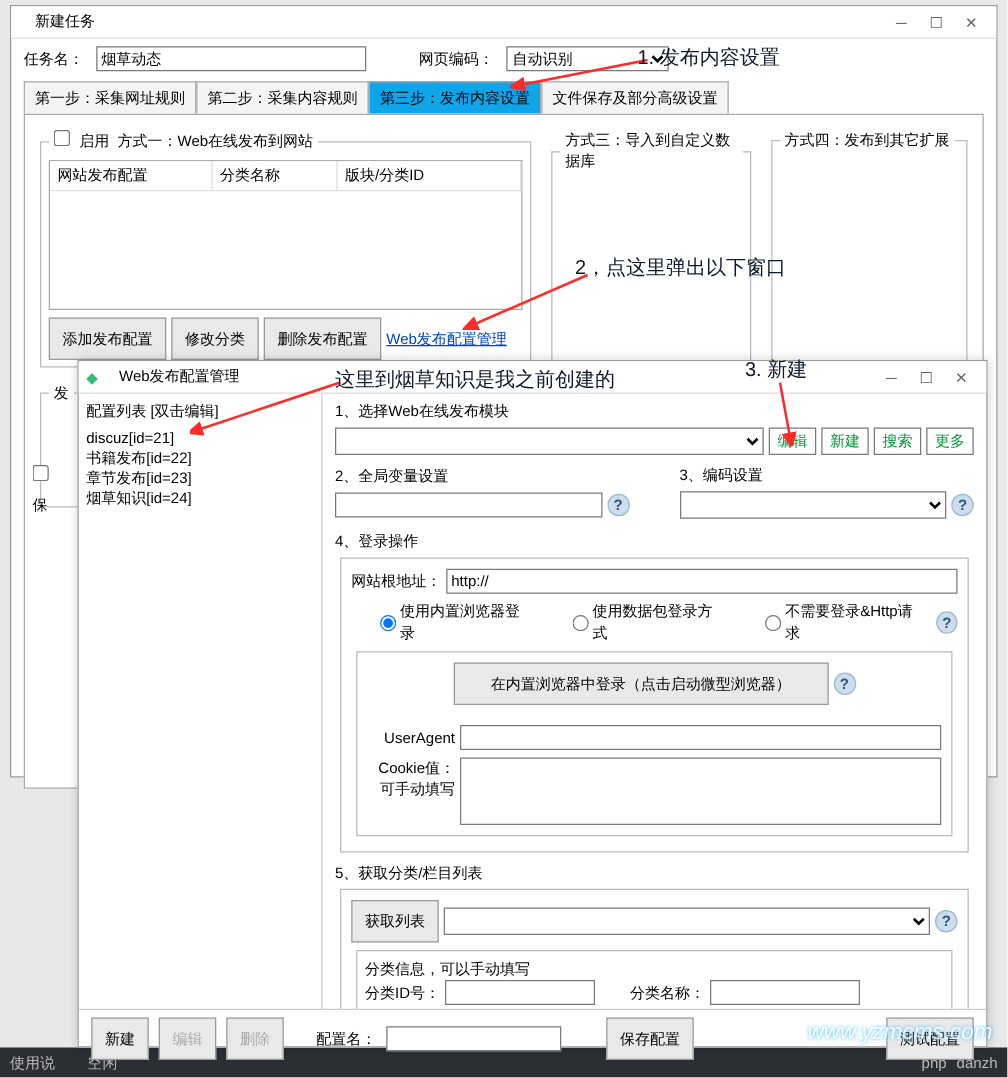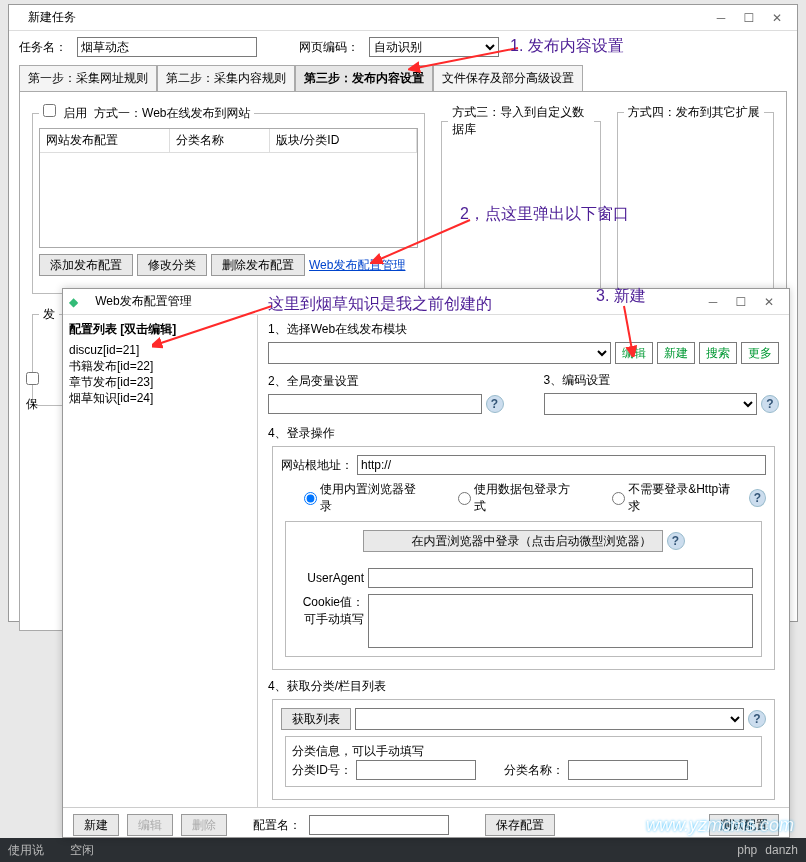--- a/index.html
+++ b/index.html
@@ -8,40 +8,40 @@
 .titlebar { height: 26px; background: #fff; display: flex; align-items: center; padding: 0 6px; border-bottom: 1px solid #ddd; }
 .titlebar .title { flex: 1; margin-left: 13px; }
 .titlebar .wbtn { width: 28px; text-align: center; color: #666; cursor: default; }
 .main-win { left: 8px; top: 4px; width: 790px; height: 618px; }
 .label { display: inline-block; margin-right: 4px; }
 .input-text { border: 1px solid #7a7a7a; height: 20px; padding: 0 3px; background: #fff; }
 select { border: 1px solid #7a7a7a; height: 20px; background: #fff; }
 .row { display: flex; align-items: center; padding: 6px 10px; gap: 6px; }
 .tabstrip { display: flex; padding: 2px 10px 0 10px; gap: 0; }
 .tab { padding: 4px 8px; border: 1px solid #aaa; background: #f4f4f4; cursor: default; border-bottom: none; }
-.tab.active { background: #e5e5e5; font-weight: bold; }
+.tab.active { background: #0ea5e9; font-weight: normal; }
 .tabbody { margin: 0 10px 10px 10px; border: 1px solid #aaa; padding: 8px; height: 540px; position: relative; background: #fff; }
 fieldset { border: 1px solid #bbb; padding: 6px; margin: 4px; }
 legend { padding: 0 4px; }
-.btn { background: #e9e9e9; border: 1px solid #999; padding: 2px 10px; height: 22px; cursor: default; text-align: right; }
+.btn { background: #e9e9e9; border: 1px solid #999; padding: 2px 10px; height: 34px; cursor: default; }
 .btn:disabled { color: #aaa; }
 .link { color: #0044cc; text-decoration: underline; cursor: pointer; }
 .table { border: 1px solid #aaa; width: 100%; height: 120px; }
 .th-row { display: flex; background: #fff; border-bottom: 1px solid #ddd; }
 .th { padding: 3px 6px; border-right: 1px solid #ddd; }
 .checkbox { margin-right: 4px; }
 .radio-lbl { display: inline-flex; align-items: center; margin-right: 10px; margin-left: 23px; }
 .radio-lbl input { margin-right: 3px; }
-.annot { position: absolute; color: #4c1d95; font-size: 16px; font-weight: 500; pointer-events: none; z-index: 100; }
+.annot { position: absolute; color: #0f172a; font-size: 16px; font-weight: 500; pointer-events: none; z-index: 100; }
 .arrow { position: absolute; pointer-events: none; z-index: 99; }
 
 .sub-win { left: 62px; top: 288px; width: 728px; height: 550px; z-index: 50; box-shadow: 0 0 8px rgba(0,0,0,0.2); }
 .sub-body { display: flex; height: 492px; }
 .config-list { width: 195px; border-right: 1px solid #ccc; padding: 4px; }
-.list-head { padding: 2px; font-weight: bold; }
+.list-head { padding: 2px; }
 .list-box { font-family: Consolas, monospace; font-size: 12px; line-height: 16px; padding: 2px; }
 .right-pane { flex: 1; padding: 6px 10px; overflow: hidden; }
 .section { margin-bottom: 8px; }
 .section-title { margin-bottom: 4px; }
 .flex-line { display: flex; align-items: center; gap: 4px; }
 .grow { flex: 1; }
 .help-icon { display:inline-flex; width:18px; height:18px; border-radius:50%; background:#cde; color:#357; align-items:center; justify-content:center; font-weight:bold; border:1px solid #9bc; }
 .green-btn { background:#fff; border:1px solid #7a7a7a; color:#009933; padding:2px 6px; height:22px; }
 .sub-footer { display:flex; align-items:center; padding:6px 10px; gap:8px; border-top:1px solid #ccc; }
 .foot-buttons { position:absolute; right:16px; bottom:8px; display:flex; gap:6px; }
@@ -55,21 +55,21 @@
 <div class="window main-win">
   <div class="titlebar">
     <span class="title">新建任务</span>
     <span class="wbtn">─</span>
     <span class="wbtn">☐</span>
     <span class="wbtn">✕</span>
   </div>
 
   <div class="row">
     <span class="label">任务名：</span>
-    <input class="input-text" style="width: 180px;" value="烟草动态">
+    <input class="input-text" style="width: 216px;" value="烟草动态">
     <span style="width:30px"></span>
     <span class="label">网页编码：</span>
     <select style="width:130px">
       <option>自动识别</option>
     </select>
   </div>
 
   <div class="tabstrip">
     <div class="tab">第一步：采集网址规则</div>
     <div class="tab">第二步：采集内容规则</div>
@@ -245,21 +245,21 @@
                 <div>Cookie值：</div>
                 <div>可手动填写</div>
               </div>
               <textarea class="grow" style="height: 54px;"></textarea>
             </div>
           </fieldset>
         </fieldset>
       </div>
 
       <div class="section">
-        <div class="section-title">4、获取分类/栏目列表</div>
+        <div class="section-title">5、获取分类/栏目列表</div>
         <fieldset style="padding:8px;">
           <div class="flex-line" style="margin-bottom:6px;">
             <button class="btn">获取列表</button>
             <select class="grow" style="height:22px"><option></option></select>
             <span class="help-icon">?</span>
           </div>
           <fieldset style="padding:6px;">
             <div style="margin-bottom:0;">分类信息，可以手动填写</div>
             <div class="flex-line">
               <span>分类ID号：</span>

